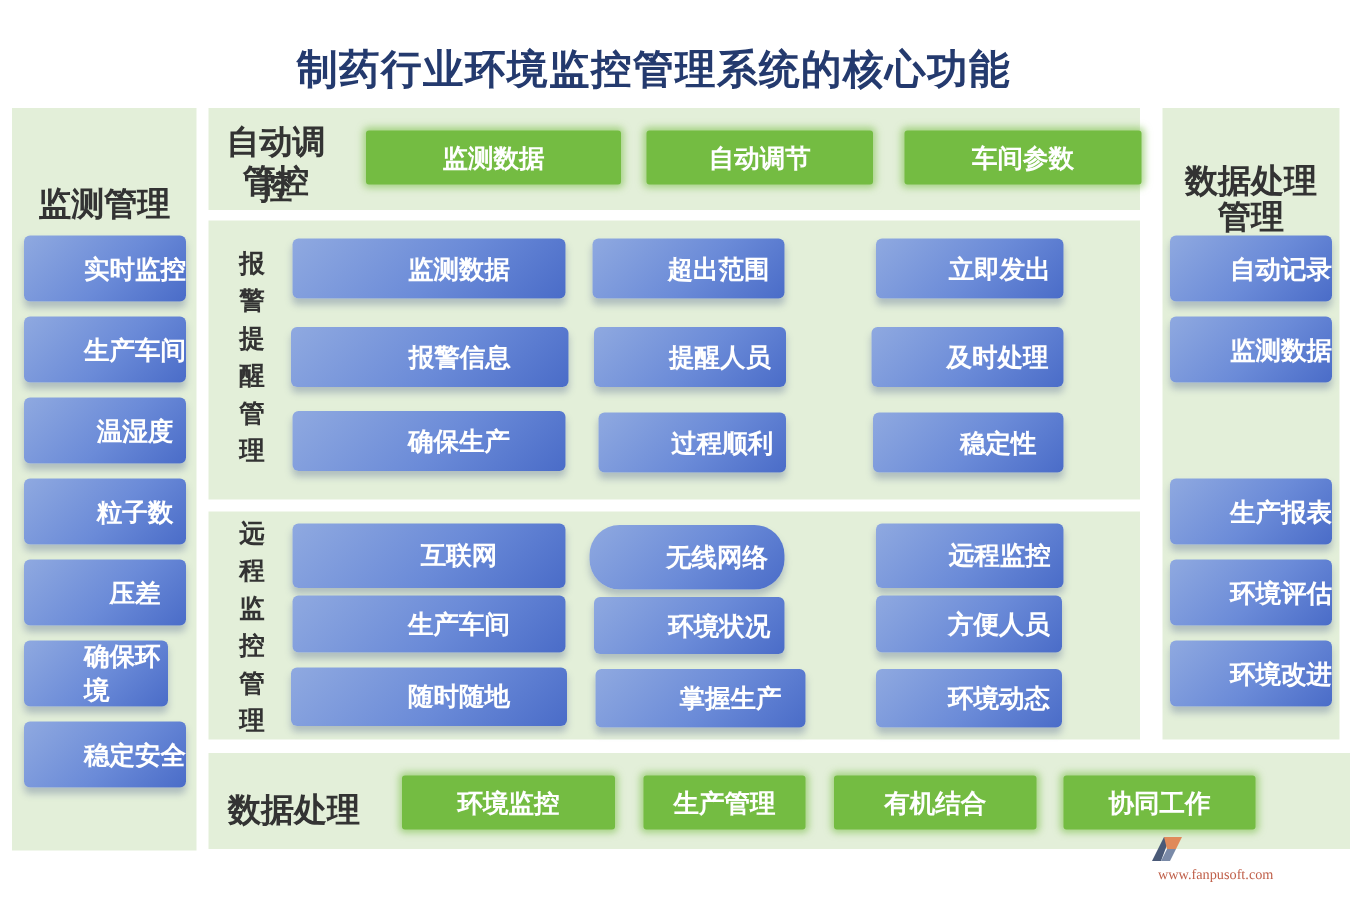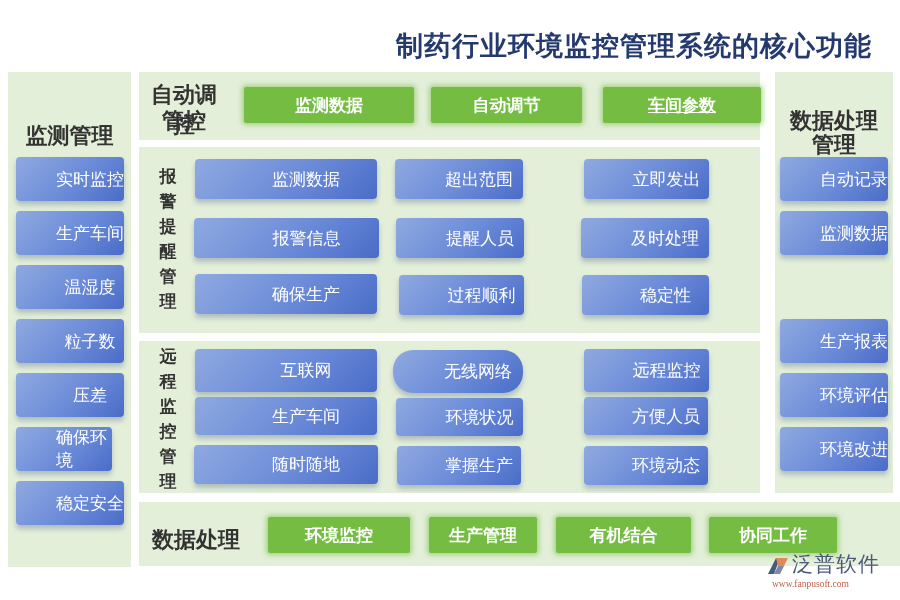--- a/index.html
+++ b/index.html
@@ -1,21 +1,21 @@
 <!DOCTYPE html>
 <html><head>
 <meta charset="utf-8">
 <style>
   * { box-sizing: border-box; margin: 0; padding: 0; }
   body { width: 900px; height: 600px; background: #ffffff; position: relative; overflow: hidden;
          font-family: "DejaVu Sans", "Liberation Sans", sans-serif; }
-  .title { position: absolute; left: 0; top: 28px; width: 872px; text-align: right;
+  .title { position: absolute; left: 0; top: 28px; width: 872px; text-align: center;
            font-size: 27px; font-weight: bold; color: #243a6e; letter-spacing: 1px; font-family: Liberation Mono, monospace; }
   .panel { position: absolute; background: #e3efd9; }
-  .blue { position: absolute; border-radius: 4px; color: #fff; font-weight: normal; font-size: 17px;
+  .blue { position: absolute; border-radius: 4px; color: #fff; font-weight: bold; font-size: 17px;
           display: flex; align-items: center; justify-content: center;
           background: linear-gradient(135deg, #8fa9e0 0%, #6b8bd8 55%, #4a6cc8 100%);
           box-shadow: 0 4px 5px rgba(80,100,140,0.35); padding-left: 40px; }
   .green { position: absolute; border-radius: 2px; color: #fff; font-weight: bold; font-size: 17px;
            display: flex; align-items: center; justify-content: center;
            background: #74bc42; box-shadow: 0 0 5px 2px rgba(116,188,66,0.55); }
   .label { position: absolute; color: #333; font-weight: bold; font-size: 22px; text-align: center; }
   .vlabel { position: absolute; color: #333; font-weight: bold; font-size: 17px; width: 20px;
             line-height: 25px; text-align: center; word-break: break-all; }
   .logo { position: absolute; left: 766px; top: 550px; width: 130px; height: 48px; }
@@ -39,21 +39,21 @@
   <div class="blue" style="left:8px;top:301px;width:108px;height:44px;">压差</div>
   <div class="blue" style="left:8px;top:355px;width:96px;height:44px;">确保环境</div>
   <div class="blue" style="left:8px;top:409px;width:108px;height:44px;">稳定安全</div>
 </div>
 
 <div class="panel" style="left:139px;top:72px;width:621px;height:68px;">
   <div class="label" style="left:5px;top:8px;width:80px;">自动调控</div>
   <div class="label" style="left:5px;top:34px;width:80px;">管控</div>
   <div class="green" style="left:105px;top:15px;width:170px;height:36px;">监测数据</div>
   <div class="green" style="left:292px;top:15px;width:151px;height:36px;">自动调节</div>
-  <div class="green" style="left:464px;top:15px;width:158px;height:36px;text-decoration:underline;">车间参数</div>
+  <div class="green" style="left:464px;top:15px;width:158px;height:36px;">车间参数</div>
 </div>
 
 <div class="panel" style="left:139px;top:147px;width:621px;height:186px;">
   <div class="vlabel" style="left:19px;top:17px;">报警提醒管理</div>
   <div class="blue" style="left:56px;top:12px;width:182px;height:40px;">监测数据</div>
   <div class="blue" style="left:256px;top:12px;width:128px;height:40px;">超出范围</div>
   <div class="blue" style="left:445px;top:12px;width:125px;height:40px;">立即发出</div>
   <div class="blue" style="left:55px;top:71px;width:185px;height:40px;">报警信息</div>
   <div class="blue" style="left:257px;top:71px;width:128px;height:40px;">提醒人员</div>
   <div class="blue" style="left:442px;top:71px;width:128px;height:40px;">及时处理</div>
@@ -64,21 +64,21 @@
 
 <div class="panel" style="left:139px;top:341px;width:621px;height:152px;">
   <div class="vlabel" style="left:19px;top:3px;">远程监控管理</div>
   <div class="blue" style="left:56px;top:8px;width:182px;height:43px;">互联网</div>
   <div class="blue" style="left:254px;top:9px;width:130px;height:43px;border-radius:20px;">无线网络</div>
   <div class="blue" style="left:445px;top:8px;width:125px;height:43px;">远程监控</div>
   <div class="blue" style="left:56px;top:56px;width:182px;height:38px;">生产车间</div>
   <div class="blue" style="left:257px;top:57px;width:127px;height:38px;">环境状况</div>
   <div class="blue" style="left:445px;top:56px;width:124px;height:38px;">方便人员</div>
   <div class="blue" style="left:55px;top:104px;width:184px;height:39px;">随时随地</div>
-  <div class="blue" style="left:258px;top:105px;width:124px;height:39px;">掌握生产</div>
+  <div class="blue" style="left:258px;top:105px;width:140px;height:39px;">掌握生产</div>
   <div class="blue" style="left:445px;top:105px;width:124px;height:39px;">环境动态</div>
 </div>
 
 <div class="panel" style="left:775px;top:72px;width:118px;height:421px;">
   <div class="label" style="left:0;top:34px;width:118px;">数据处理</div>
   <div class="label" style="left:0;top:58px;width:118px;">管理</div>
   <div class="blue" style="left:5px;top:85px;width:108px;height:44px;">自动记录</div>
   <div class="blue" style="left:5px;top:139px;width:108px;height:44px;">监测数据</div>
   <div class="blue" style="left:5px;top:247px;width:108px;height:44px;">生产报表</div>
   <div class="blue" style="left:5px;top:301px;width:108px;height:44px;">环境评估</div>
@@ -92,15 +92,14 @@
   <div class="green" style="left:417px;top:15px;width:135px;height:36px;">有机结合</div>
   <div class="green" style="left:570px;top:15px;width:128px;height:36px;">协同工作</div>
 </div>
 
 <div class="logo">
   <svg class="logo-mark" viewBox="0 0 24 22">
     <polygon points="2,20 10,4 14,4 8,20" fill="#4a5a78"></polygon>
     <polygon points="10,4 22,4 18,12 12,12" fill="#e08a5a"></polygon>
     <polygon points="8,20 12,12 18,12 14,20" fill="#7a8aa8"></polygon>
   </svg>
-  <div class="logo-name">泛普软件</div>
   <div class="logo-url">www.fanpusoft.com</div>
 </div>
 
 </body></html>

